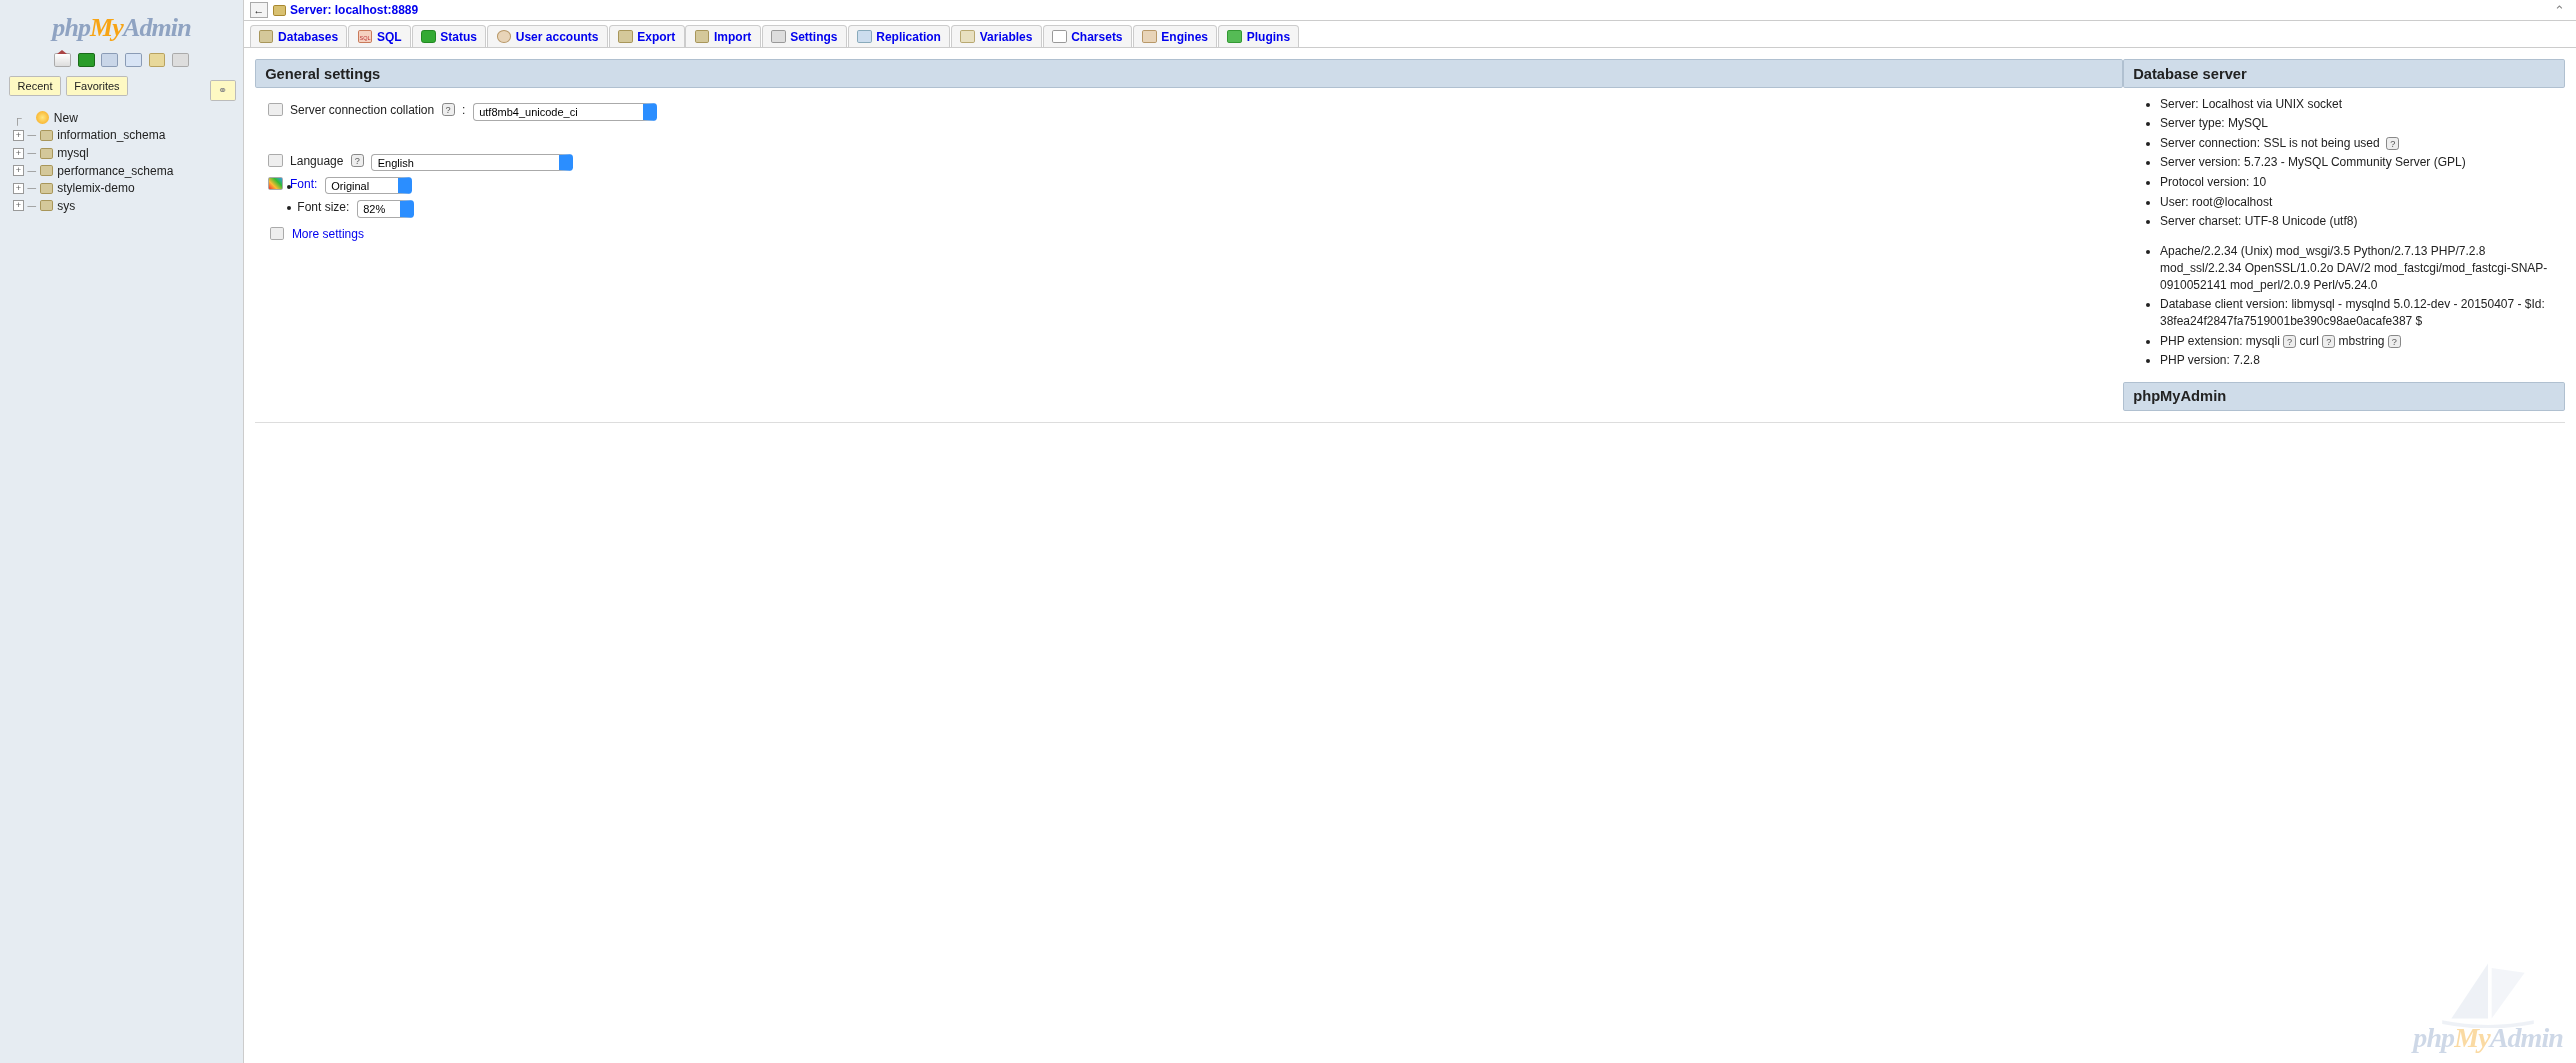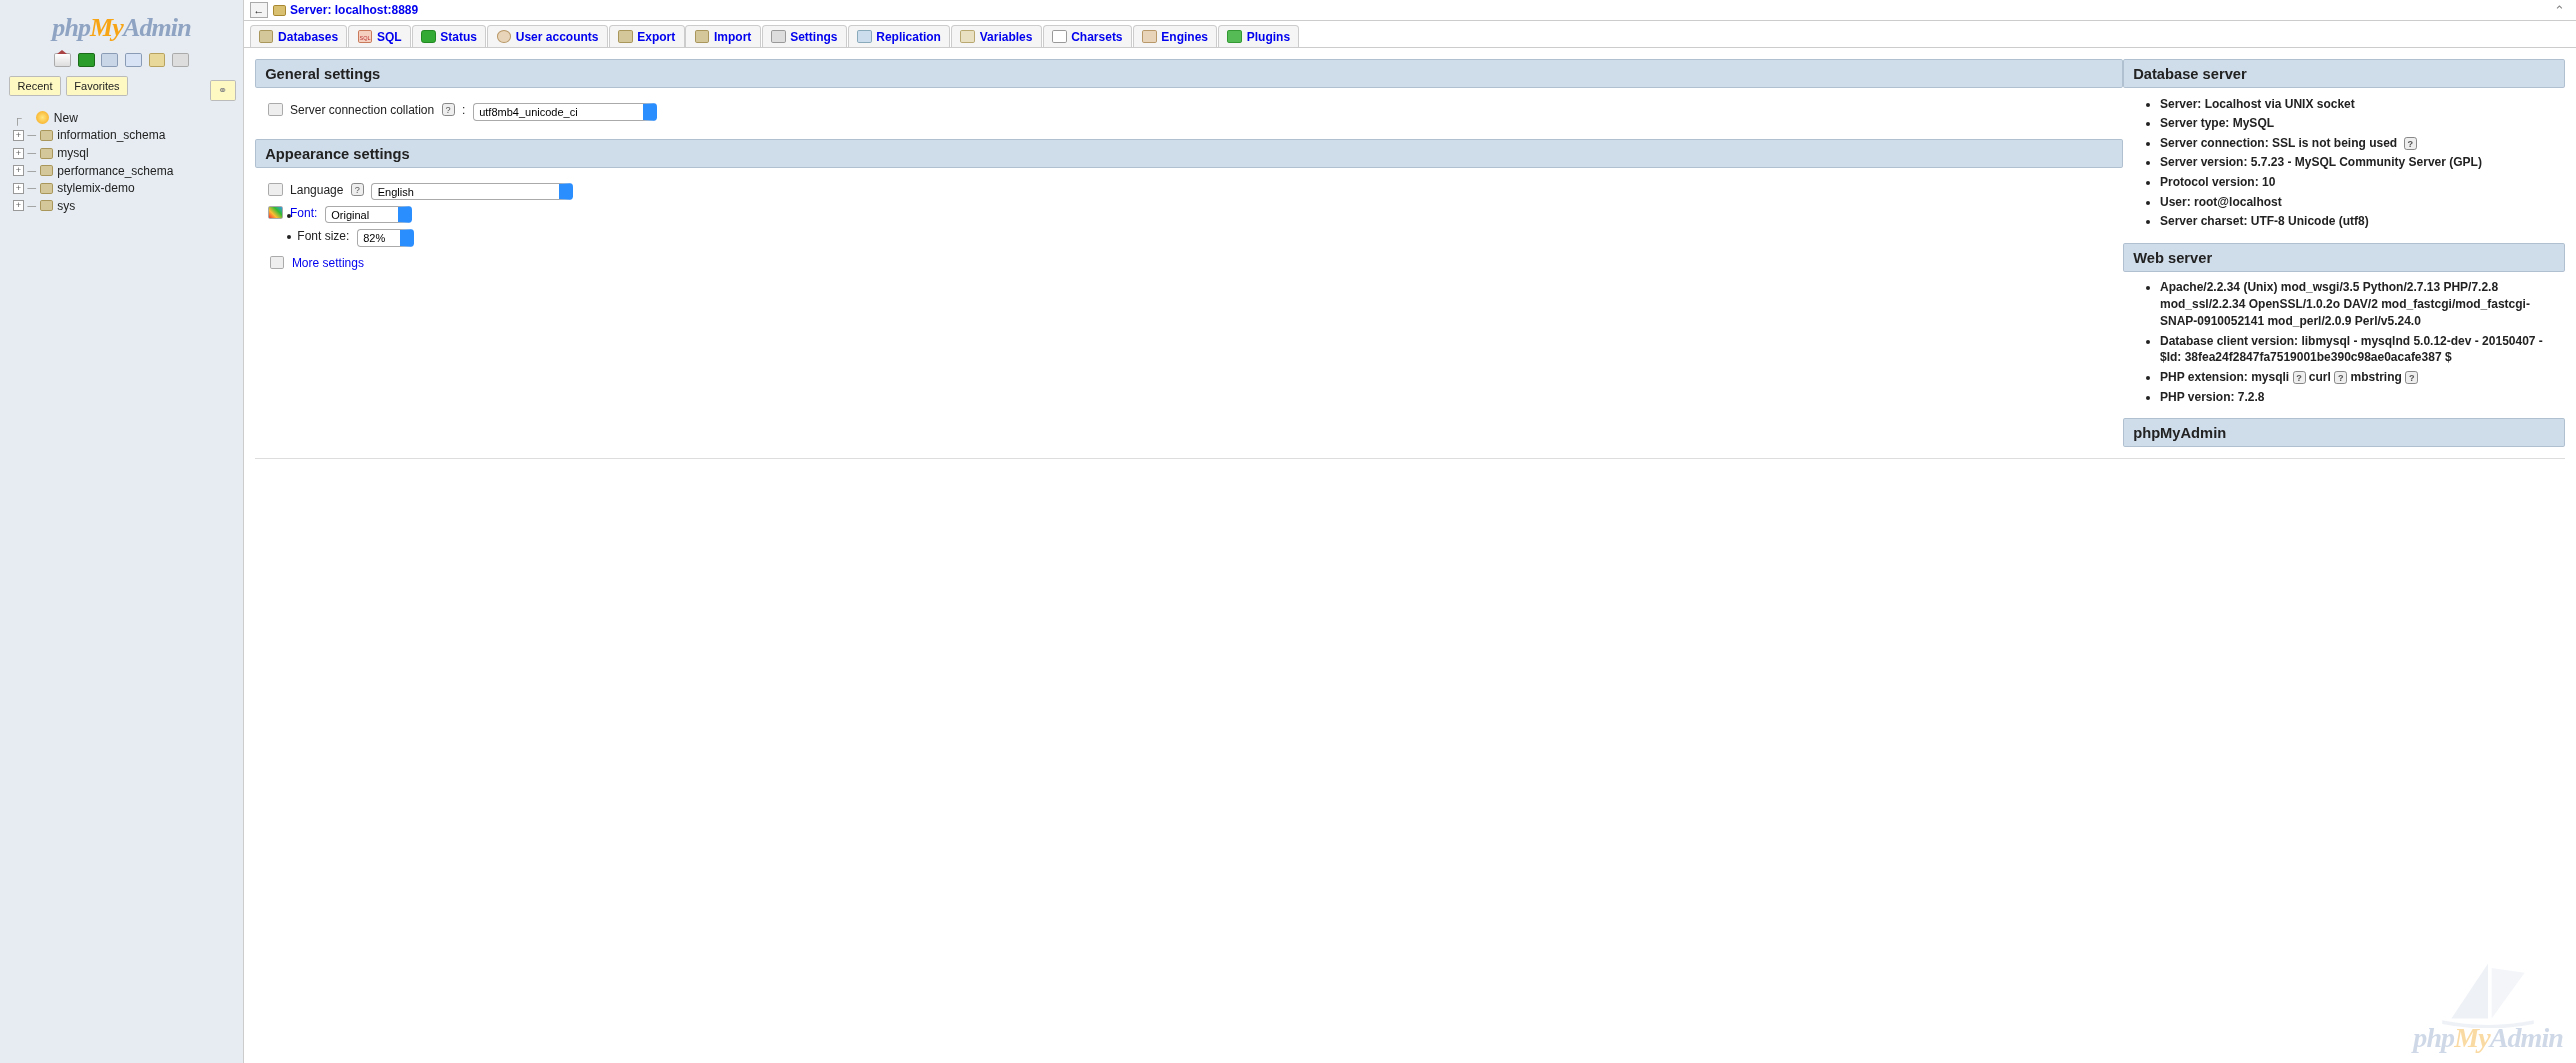--- a/index.html
+++ b/index.html
@@ -68,21 +68,21 @@
 .help-icon { display: inline-block; width: 13px; height: 13px; border: 0.9px solid #888; border-radius: 2.8px; background: #eee; text-align: center; font-size: 9.2px; line-height: 12px; color: #555; cursor: pointer; }
 select { font-size: 11px; padding: 1.8px 18.4px 1.8px 5.5px; border: 0.9px solid #aaa; border-radius: 3.7px; background: #fff; appearance: none; background-image: linear-gradient(45deg, transparent 50%, #1b6dd6 50%), linear-gradient(135deg, #1b6dd6 50%, transparent 50%); background-position: right 7.4px center, right 3.7px center; background-size: 3.7px 3.7px, 3.7px 3.7px; background-repeat: no-repeat;}
 .select-blue-cap { border-right: 14.7px solid #2b8eff; padding-right: 3.7px; background-image:none;}
 .mini-icon { display:inline-block; width:14.7px; height:13px; border:0.9px solid #aaa; background:#eee; border-radius:1.8px;}
 .mi-palette { background: linear-gradient(45deg,#e33,#fb3,#3b3,#39e);}
 .bullet-list { list-style: disc; padding-left: 33px; }
 .bullet-list li { margin: 2.8px 0; }
 .more-settings { display: flex; align-items: center; gap: 7.4px; margin: 9.2px 1.8px 0; }
 
 .info-list { list-style: disc; padding-left: 37px; margin: 7.4px 0 13px; }
-.info-list li { margin: 2.8px 0; line-height: 1.4; font-weight: bold; }
+.info-list li { margin: 2.8px 0; line-height: 1.4; }
 
 .watermark { position: absolute; right: 13px; bottom: 9.2px; opacity: 0.5; font-family: Georgia, serif; font-size: 28px; font-style: italic; font-weight: bold; pointer-events: none; letter-spacing:-0.9px;}
 .watermark .p1 { color: #9fb3d0; }
 .watermark .p2 { color: #f7b64a; }
 .watermark .p3 { color: #9fb3d0; }
 .sail { position:absolute; right: 33px; bottom: 35px; opacity:0.3; pointer-events:none;}
 
 .hr-bottom { margin: 0 11px; border: none; border-top: 0.9px solid #ddd; }
 </style>
 </head>
@@ -215,21 +215,20 @@
             <span class="mini-icon"></span>
             <span>Server connection collation</span>
             <span class="help-icon">?</span>
               <span>:</span>
             <select class="select-blue-cap" style="width:184px">
               <option>utf8mb4_unicode_ci</option>
             </select>
           </div>
         </div>
 
-        <div class="panel-head">Appearance settings</div>
         <div class="panel-body">
           <div class="field-row">
             <span class="mini-icon"></span>
             <span>Language</span>
             <span class="help-icon">?</span>
             <select class="select-blue-cap" style="width:202px">
               <option>English</option>
             </select>
           </div>
           <ul class="bullet-list">
@@ -263,21 +262,20 @@
         <ul class="info-list" id="db-server-list">
             <li>Server: Localhost via UNIX socket</li>
             <li>Server type: MySQL</li>
             <li>Server connection: SSL is not being used&nbsp;&nbsp;<span class="help-icon">?</span></li>
             <li>Server version: 5.7.23 - MySQL Community Server (GPL)</li>
             <li>Protocol version: 10</li>
             <li>User: root@localhost</li>
             <li>Server charset: UTF-8 Unicode (utf8)</li>
           </ul>
 
-        <div class="panel-head">Web server</div>
         <ul class="info-list">
           <li>Apache/2.2.34 (Unix) mod_wsgi/3.5 Python/2.7.13 PHP/7.2.8 mod_ssl/2.2.34 OpenSSL/1.0.2o DAV/2 mod_fastcgi/mod_fastcgi-SNAP-0910052141 mod_perl/2.0.9 Perl/v5.24.0</li>
           <li>Database client version: libmysql - mysqlnd 5.0.12-dev - 20150407 - $Id: 38fea24f2847fa7519001be390c98ae0acafe387 $</li>
           <li id="php-ext-row">PHP extension: mysqli <span class="help-icon">?</span> curl <span class="help-icon">?</span> mbstring <span class="help-icon">?</span> </li>
           <li>PHP version: 7.2.8</li>
         </ul>
 
         <div class="panel-head">phpMyAdmin</div>
       </div>
     </div>

